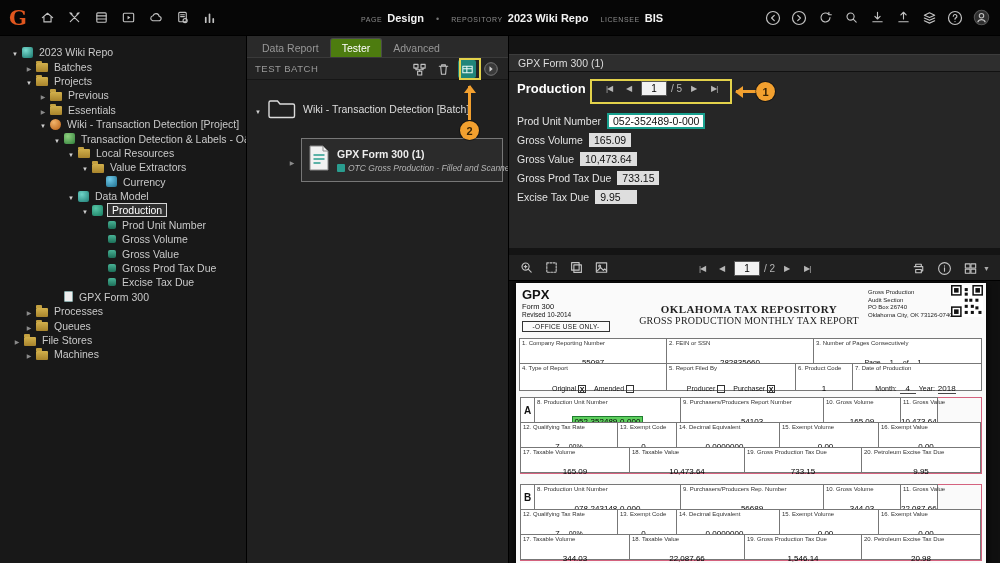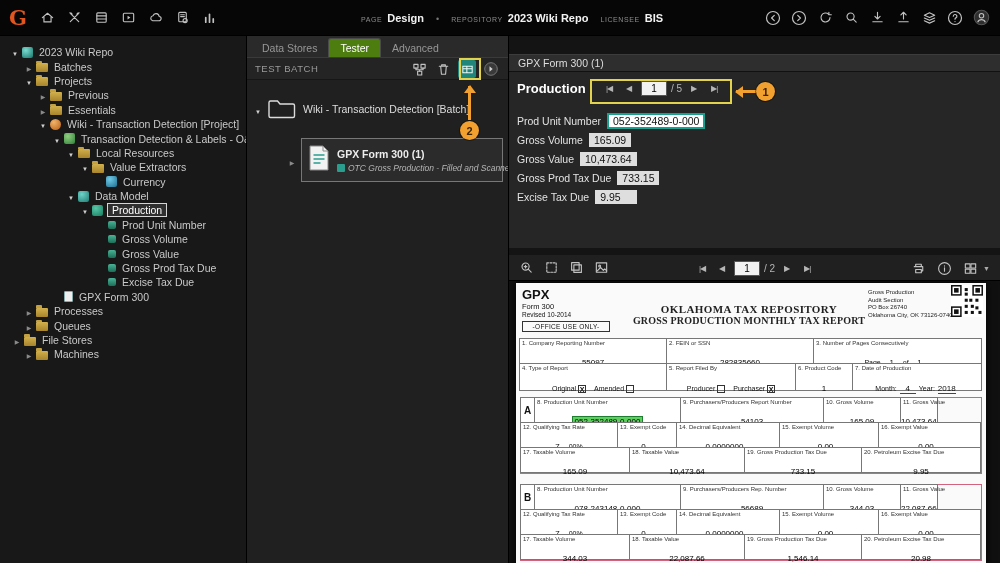--- a/index.html
+++ b/index.html
@@ -94,21 +94,21 @@
   
   .form{position:relative;width:100%;height:100%;color:#111}
   .fh{position:relative;height:40px}
   .fh-left{position:absolute;left:6px;top:4px}
   .gpx{font-size:13px;font-weight:bold}
   .fno{font-size:7.5px}
   .frev{font-size:6.5px}
   .foffice{margin-top:3px;border:1px solid #333;font-size:6.5px;padding:1px 3px;text-align:center;width:88px;letter-spacing:.3px}
   .fh-center{position:absolute;left:108px;top:20px;width:250px;text-align:center;font-family:"Liberation Serif",serif;color:#222}
   .ft1{font-size:11px;font-weight:bold;letter-spacing:.4px}
-  .ft2{font-size:10px;font-weight:bold;letter-spacing:.2px}
+  .ft2{font-size:10px;font-weight:normal;letter-spacing:.2px}
   .fh-addr{position:absolute;left:352px;top:6px;font-size:6px;line-height:7.6px;color:#222}
   .qr{position:absolute;right:3px;top:2px}
   .ftable{position:absolute;left:4px;top:56px;width:462px}
   .fr{display:flex}
   .cells{display:flex}
   .fcell{position:relative;border:1px solid #777;margin-left:-1px;margin-top:-1px;height:26px;text-align:center;padding-top:12px;background:#fff}
   .clab{position:absolute;top:1px;left:2px;font-size:6px;color:#333;white-space:nowrap}
   .cval{font-size:8px;color:#000;line-height:1}
   .cval.hl{background:#5ecf5e;border:1px solid #1f7d2f;padding:0 2px}
   .suf{font-size:7px;margin-left:7px}
@@ -381,21 +381,21 @@
           <span class="ti ti-folder"></span>
           <span class="tlab">Machines</span>
         </div>
       </div>
   </nav>
 
   <section class="middle">
     <div class="tabs">
 
     <div class="tab">
-          <span>Data Stores</span>
+          <span>Data Report</span>
         </div>
         <div class="tab active">
           <span>Tester</span>
         </div>
         <div class="tab">
           <span>Advanced</span>
         </div>
       </div>
     <div class="tb-toolbar striped">
       <span class="tb-title">TEST BATCH</span>

